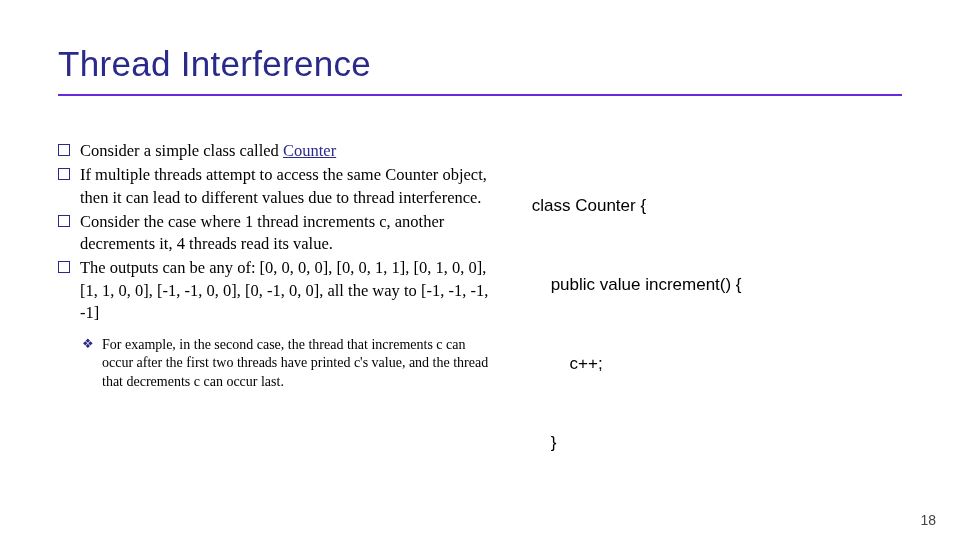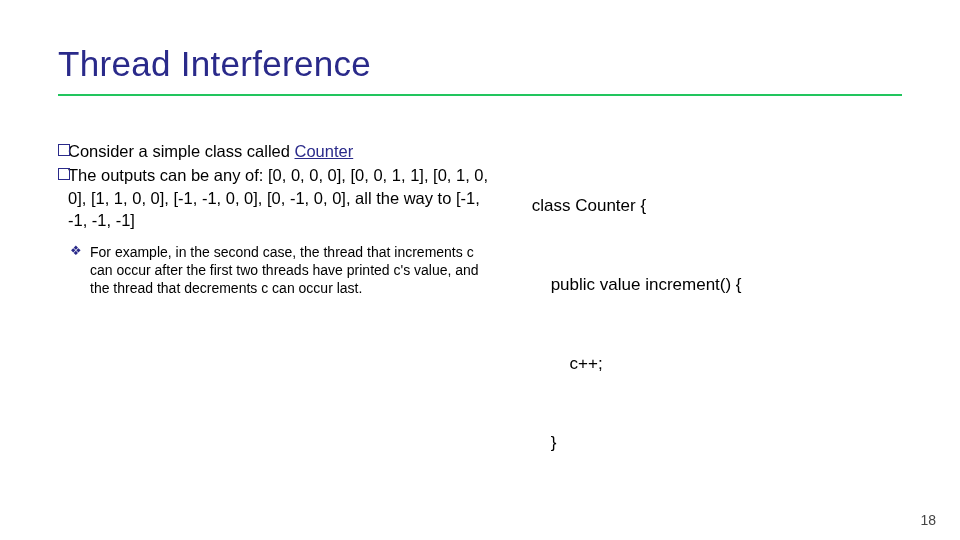--- a/index.html
+++ b/index.html
@@ -1,41 +1,47 @@
 <!DOCTYPE html>
 <html><head>
 <meta charset="utf-8">
 <style>
   * { box-sizing: border-box; margin: 0; padding: 0; }
   html, body { width: 960px; height: 540px; font-family: Arial, Helvetica, sans-serif; background: #fff; }
   .slide { width: 960px; height: 540px; position: relative; padding: 44px 58px 28px 58px; }
-  .title { color: #2a2a8a; font-size: 35px; font-weight: 400; border-bottom: 2px solid #22c55e; padding-bottom: 10px; margin-bottom: 44px; letter-spacing: 0.3px; }
+  .title { color: #2a2a8a; font-size: 35px; font-weight: 400; border-bottom: 2px solid #6d28d9; padding-bottom: 10px; margin-bottom: 44px; letter-spacing: 0.3px; }
   .content { display: flex; gap: 36px; }
   .left { flex: 1 1 50%; }
   .right { flex: 1 1 42%; font-size: 17px; line-height: 1.55; font-family: Arial, sans-serif; white-space: pre; }
   .bullets { list-style: none; }
-  .bullets > li { position: relative; padding-left: 10px; font-size: 16.5px; line-height: 1.35; margin-bottom: 2px; }
+  .bullets > li { position: relative; padding-left: 22px; font-size: 16.5px; line-height: 1.35; margin-bottom: 2px; font-family: Liberation Serif, serif; }
   .bullets > li::before { content: ""; position: absolute; left: 0; top: 4px; width: 10px; height: 10px; border: 1.6px solid #2a2a8a; background: transparent; }
   .bullets .link { color: #2a2a8a; text-decoration: underline; }
   .subbullets { list-style: none; margin-top: 12px; }
   .subbullets > li { position: relative; padding-left: 22px; font-size: 14px; line-height: 1.3; }
   .subbullets > li::before { content: "\2756"; position: absolute; left: 2px; top: 0; color: #2a2a8a; font-size: 13px; }
   .rl { display: block; }
   .page-num { position: absolute; bottom: 12px; right: 24px; font-size: 14px; color: #444; }
 </style>
 </head>
 <body>
 
 <div class="slide">
   <h1 class="title">Thread Interference</h1>
   <div class="content">
     <div class="left">
       <ul class="bullets">
         <li>
           <span>Consider a simple class called </span><a class="link">Counter</a>
+        </li>
+        <li>
+          <span>If multiple threads attempt to access the same Counter object, then it can lead to different values due to thread interference.</span>
+        </li>
+        <li>
+          <span>Consider the case where 1 thread increments c, another decrements it, 4 threads read its value.</span>
         </li>
         <li>
           <span>The outputs can be any of: [0, 0, 0, 0], [0, 0, 1, 1], [0, 1, 0, 0], [1, 1, 0, 0], [-1, -1, 0, 0], [0, -1, 0, 0], all the way to [-1, -1, -1, -1]</span>
           <ul class="subbullets">
             <li>
               <span>For example, in the second case, the thread that increments c can occur after the first two threads have printed c's value, and the thread that decrements c can occur last.</span>
             </li>
           </ul>
         </li>
       </ul>

